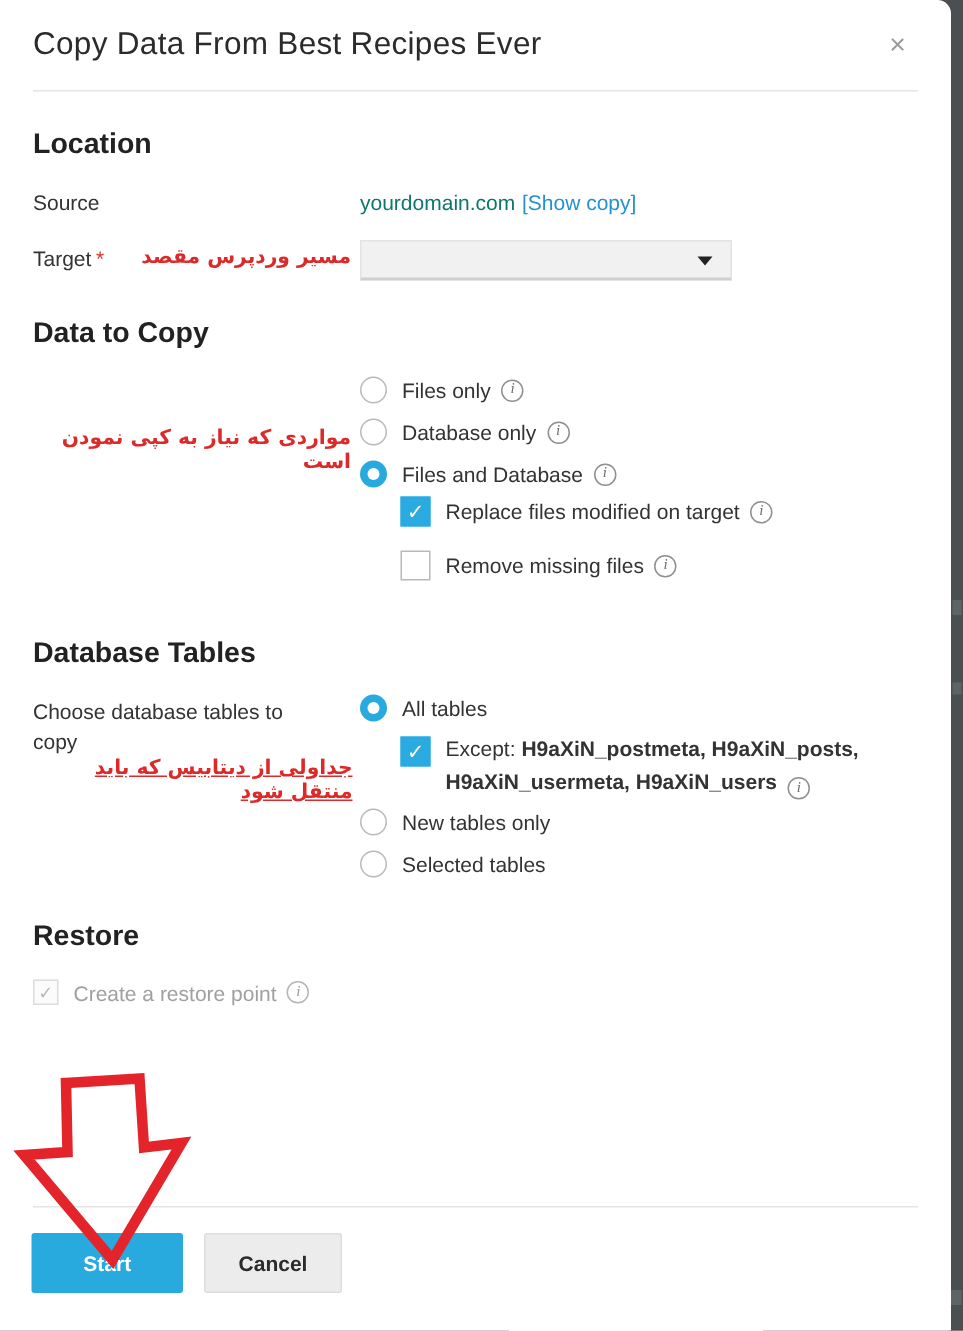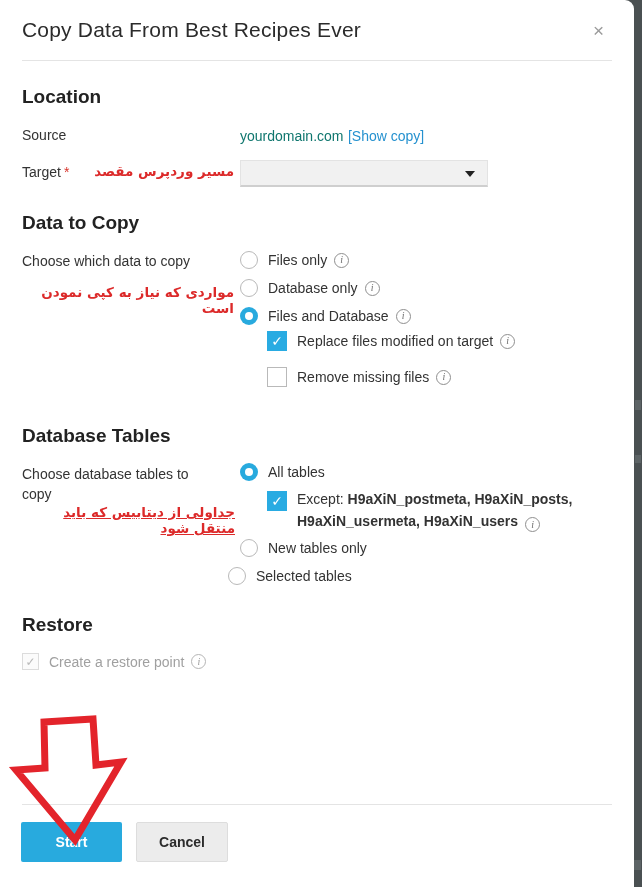--- a/index.html
+++ b/index.html
@@ -144,21 +144,20 @@
     <span>Target</span><span class="req">*</span>
   </div>
   <div class="abs fa-note" style="left:88px; top:163px; width:146px;">مسیر وردپرس مقصد</div>
   <div class="select-box" style="top:160px;">
     <span class="value-text"></span>
     <span class="select-caret"></span>
   </div>
 
   <div class="section-heading" style="top:212px;">Data to Copy</div>
 
-  <div class="abs field-label" style="left:22px; top:253px;">Choose which data to copy</div>
   <div class="abs fa-note" style="left:8px; top:284px; width:226px;">مواردی که نیاز به کپی نمودن است</div>
 
   <div class="choice-row" style="left:240px; top:251px;">
     <span class="radio"></span>
     <span class="choice-label">Files only</span>
     <span class="info-icon">i</span>
   </div>
   <div class="choice-row" style="left:240px; top:279px;">
     <span class="radio"></span>
     <span class="choice-label">Database only</span>
@@ -193,21 +192,21 @@
 
   <div class="choice-row" style="left:267px; top:489px; align-items:flex-start;">
     <span class="checkbox checked" style="margin-top:2px;">✓</span>
     <span class="wrap-text" style="margin-left:10px; width:302px;"><span>Except: </span><span class="bold">H9aXiN_postmeta, H9aXiN_posts, H9aXiN_usermeta, H9aXiN_users</span><span class="info-icon" style="vertical-align:-2px;">i</span></span>
   </div>
 
   <div class="choice-row" style="left:240px; top:539px;">
     <span class="radio"></span>
     <span class="choice-label">New tables only</span>
   </div>
-  <div class="choice-row" style="left:228px; top:567px;">
+  <div class="choice-row" style="left:240px; top:567px;">
     <span class="radio"></span>
     <span class="choice-label">Selected tables</span>
   </div>
 
   <div class="section-heading" style="top:614px;">Restore</div>
 
   <div class="choice-row" style="left:22px; top:653px;">
     <span class="checkbox disabled">✓</span>
     <span class="choice-label muted">Create a restore point</span>
     <span class="info-icon" style="border-color:#b5b5b5; color:#9a9a9a;">i</span>

